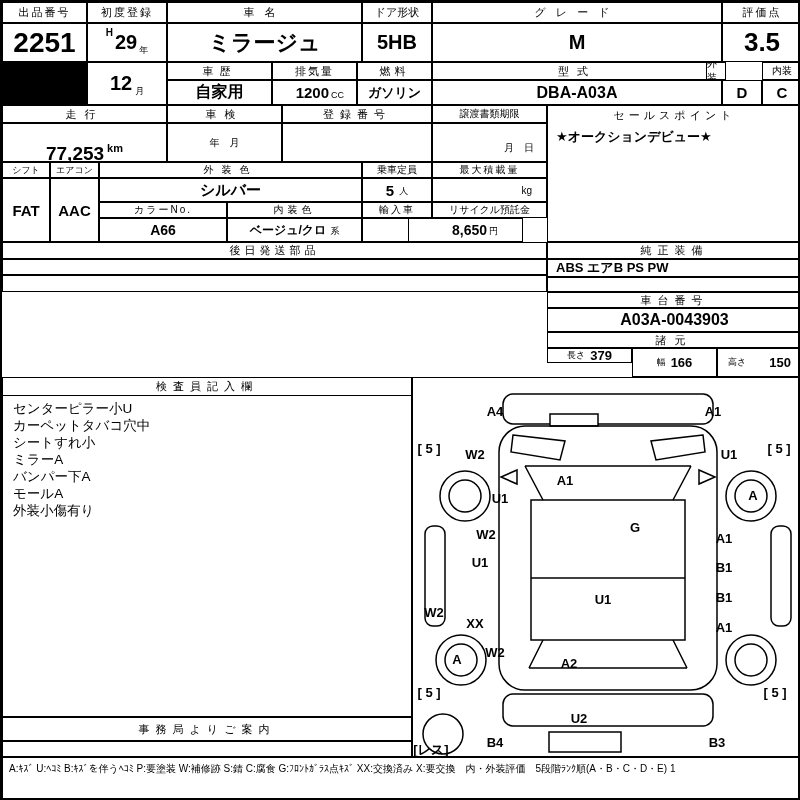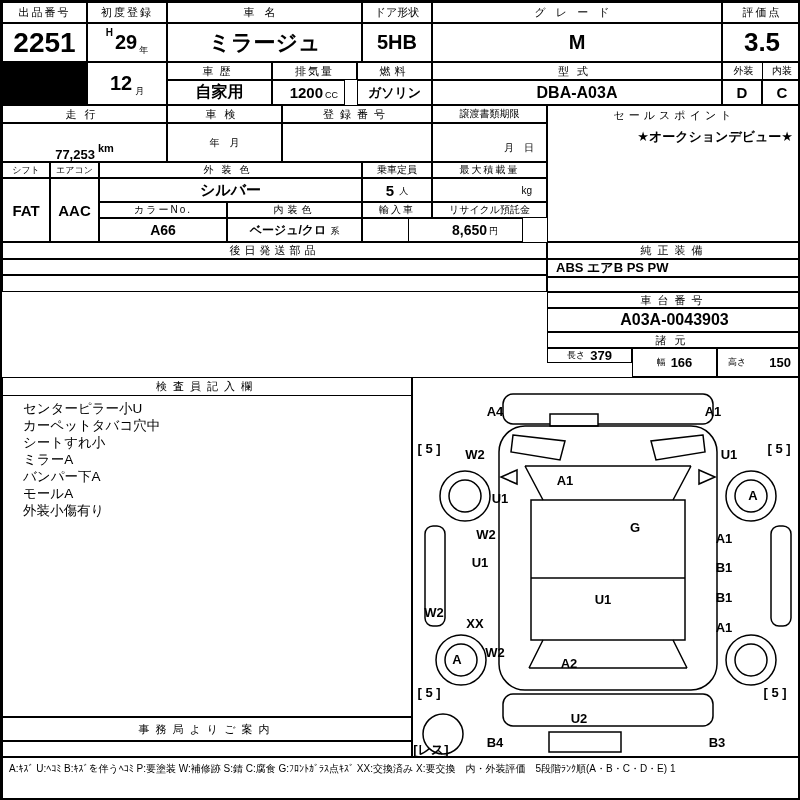--- a/index.html
+++ b/index.html
@@ -9,21 +9,21 @@
   .c { position:absolute; border:1px solid #000; background:#fff; display:flex; align-items:center; justify-content:center; overflow:hidden; }
   .col { flex-direction:column; justify-content:flex-start; align-items:stretch; }
   .left { justify-content:flex-start; }
   .right { justify-content:flex-end; }
   .top-al { align-items:flex-start; }
   .hdr { font-size:11px; white-space:nowrap; }
   .h10 { font-size:10px; } .h9 { font-size:9px; }
   .ls2 { letter-spacing:2px; } .ls4 { letter-spacing:4px; } .ls6 { letter-spacing:6px; } .ls8 { letter-spacing:8px; } .ls10 { letter-spacing:10px; }
   .b { font-weight:bold; white-space:nowrap; }
   .v28 { font-size:28px; } .v26 { font-size:26px; } .v22 { font-size:22px; } .v20 { font-size:20px;text-align:right; }
-  .v19 { font-size:13px;margin-top:23px; } .v16 { font-size:16px; } .v15 { font-size:15px; }
+  .v19 { font-size:19px;margin-top:23px; } .v16 { font-size:16px; } .v15 { font-size:15px; }
   .v14 { font-size:14px; } .v13 { font-size:13px; } .v12 { font-size:12px; }
   .u9 { font-size:9px; } .u10 { font-size:10px; } .u11 { font-size:11px; }
   .black { background:#000; }
   .note { font-size:13.5px; line-height:17px; white-space:nowrap; }
   #diagram { position:absolute; left:410px; top:375px; width:390px; height:380px; border:1px solid #000; background:#fff; }
   #diagram svg { position:absolute; left:0; top:0; }
   .marker { position:absolute; transform:translate(-50%,-50%); font-weight:bold; font-size:13px; white-space:nowrap; z-index:1; }
   .subhdr { height:18px; border-bottom:none; display:flex; align-items:center; justify-content:center; flex:none; }
   .legendtxt { font-size:10px; white-space:nowrap; }
 </style>
@@ -56,32 +56,32 @@
   <div class="c hdr ls10" style="left:430px;top:0;width:290px;height:21px">グレード</div>
   <div class="c b v20" style="left:430px;top:21px;width:290px;height:39px">M</div>
 
   <div class="c hdr ls2" style="left:720px;top:0;width:80px;height:21px">評価点</div>
   <div class="c b v26" style="left:720px;top:21px;width:80px;height:39px">3.5</div>
 
   <div class="c hdr ls6" style="left:165px;top:60px;width:105px;height:18px">車歴</div>
   <div class="c b v16" style="left:165px;top:78px;width:105px;height:25px">自家用</div>
 
   <div class="c hdr ls2" style="left:270px;top:60px;width:85px;height:18px">排気量</div>
-  <div class="c right" style="left:270px;top:78px;width:73px;height:25px;padding-right:6px">
+  <div class="c right" style="left:270px;top:78px;width:85px;height:25px;padding-right:12px">
     <span class="b v15">1200</span>
     <span class="u9" style="align-self:flex-end;margin:0 0 4px 2px">CC</span>
   </div>
 
   <div class="c hdr ls4" style="left:355px;top:60px;width:75px;height:18px">燃料</div>
   <div class="c b v13" style="left:355px;top:78px;width:75px;height:25px">ガソリン</div>
 
   <div class="c hdr ls8" style="left:430px;top:60px;width:290px;height:18px">型式</div>
   <div class="c b v16" style="left:430px;top:78px;width:290px;height:25px">DBA-A03A</div>
 
-  <div class="c h10" style="left:720px;top:60px;width:43px;height:18px">外装</div>
+  <div class="c h10" style="left:704px;top:60px;width:20px;height:18px">外装</div>
   <div class="c h10" style="left:760px;top:60px;width:40px;height:18px">内装</div>
   <div class="c b v15" style="left:720px;top:78px;width:40px;height:25px">D</div>
   <div class="c b v15" style="left:760px;top:78px;width:40px;height:25px">C</div>
 
   <div class="c hdr ls8" style="left:0;top:103px;width:165px;height:18px">走行</div>
   <div class="c" style="left:0;top:121px;width:165px;height:39px">
     <span class="b v19">77,253</span>
     <span class="b u11" style="align-self:flex-end;margin:0 0 7px 3px">km</span>
   </div>
 
@@ -89,21 +89,21 @@
   <div class="c h10" style="left:165px;top:121px;width:115px;height:39px">年　月</div>
 
   <div class="c hdr ls6" style="left:280px;top:103px;width:150px;height:18px">登録番号</div>
   <div class="c" style="left:280px;top:121px;width:150px;height:39px"></div>
 
   <div class="c h10" style="left:430px;top:103px;width:115px;height:18px">譲渡書類期限</div>
   <div class="c h10 right" style="left:430px;top:121px;width:115px;height:39px;padding-right:12px;align-items:flex-end;padding-bottom:6px">月　日</div>
 
   <div class="c col" style="left:545px;top:103px;width:255px;height:137px">
     <div class="hdr ls4 subhdr">セールスポイント</div>
-    <div class="b v13" style="padding:4px 8px;text-align:right">★オークションデビュー★</div>
+    <div class="b v13" style="padding:4px 8px;text-align:left">★オークションデビュー★</div>
   </div>
 
   <div class="c h9" style="left:0;top:160px;width:48px;height:16px">シフト</div>
   <div class="c b v15" style="left:0;top:176px;width:48px;height:64px">FAT</div>
   <div class="c h9" style="left:48px;top:160px;width:49px;height:16px">エアコン</div>
   <div class="c b v15" style="left:48px;top:176px;width:49px;height:64px">AAC</div>
 
   <div class="c h10 ls8" style="left:97px;top:160px;width:263px;height:16px">外装色</div>
   <div class="c b v15" style="left:97px;top:176px;width:263px;height:24px">シルバー</div>
 
@@ -155,21 +155,21 @@
     <span class="h9" style="margin-right:5px">幅</span>
     <span class="b v13">166</span>
   </div>
   <div class="c" style="left:715px;top:346px;width:85px;height:29px">
     <span class="h9" style="margin-right:23px">高さ</span>
     <span class="b v13">150</span>
   </div>
 
   <div class="c col" style="left:0;top:375px;width:410px;height:340px">
     <div class="hdr ls6 subhdr" style="border-bottom:1px solid #000">検査員記入欄</div>
-    <div style="padding:4px 20px">
+    <div style="padding:4px 10px">
       <div class="note">センターピラー小U</div>
       <div class="note">カーペットタバコ穴中</div>
       <div class="note">シートすれ小</div>
       <div class="note">ミラーA</div>
       <div class="note">バンパー下A</div>
       <div class="note">モールA</div>
       <div class="note">外装小傷有り</div>
     </div>
   </div>
 

